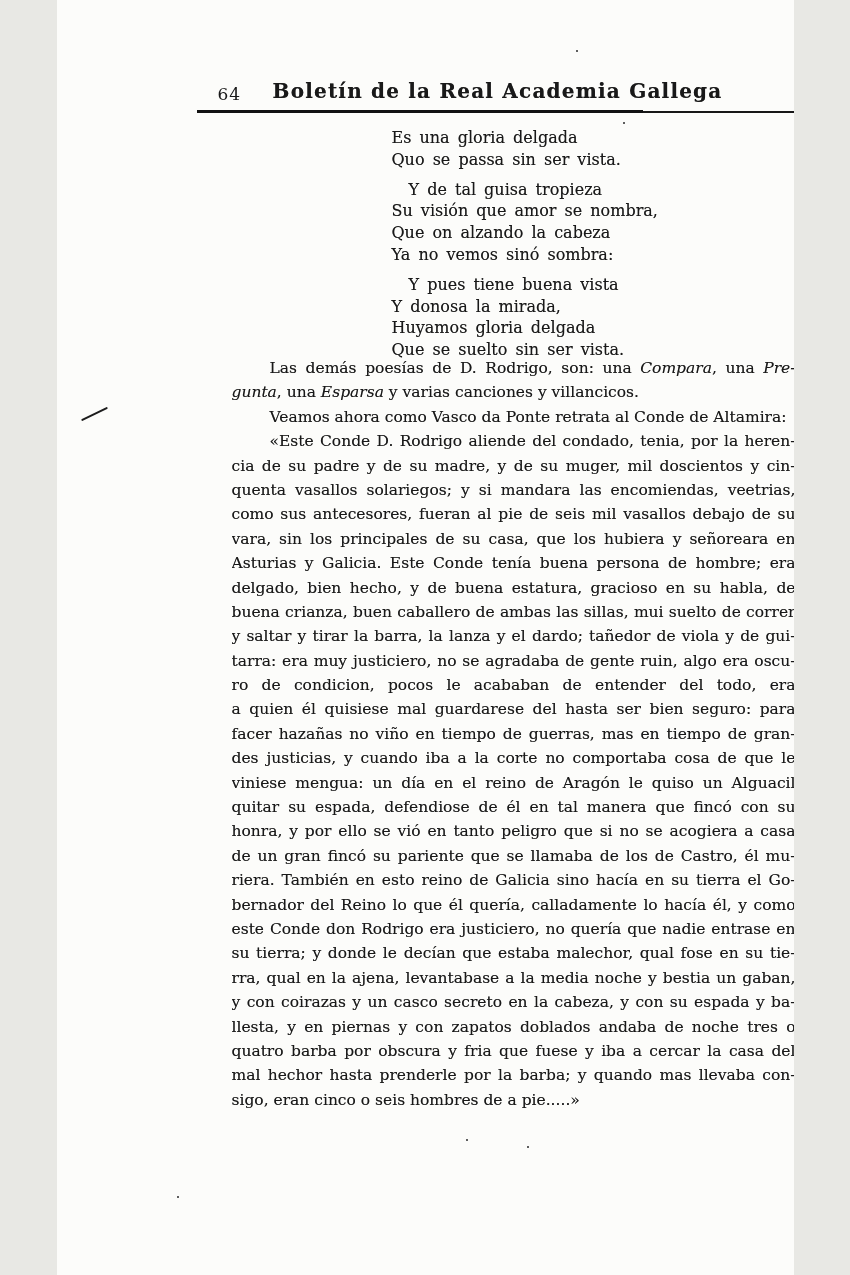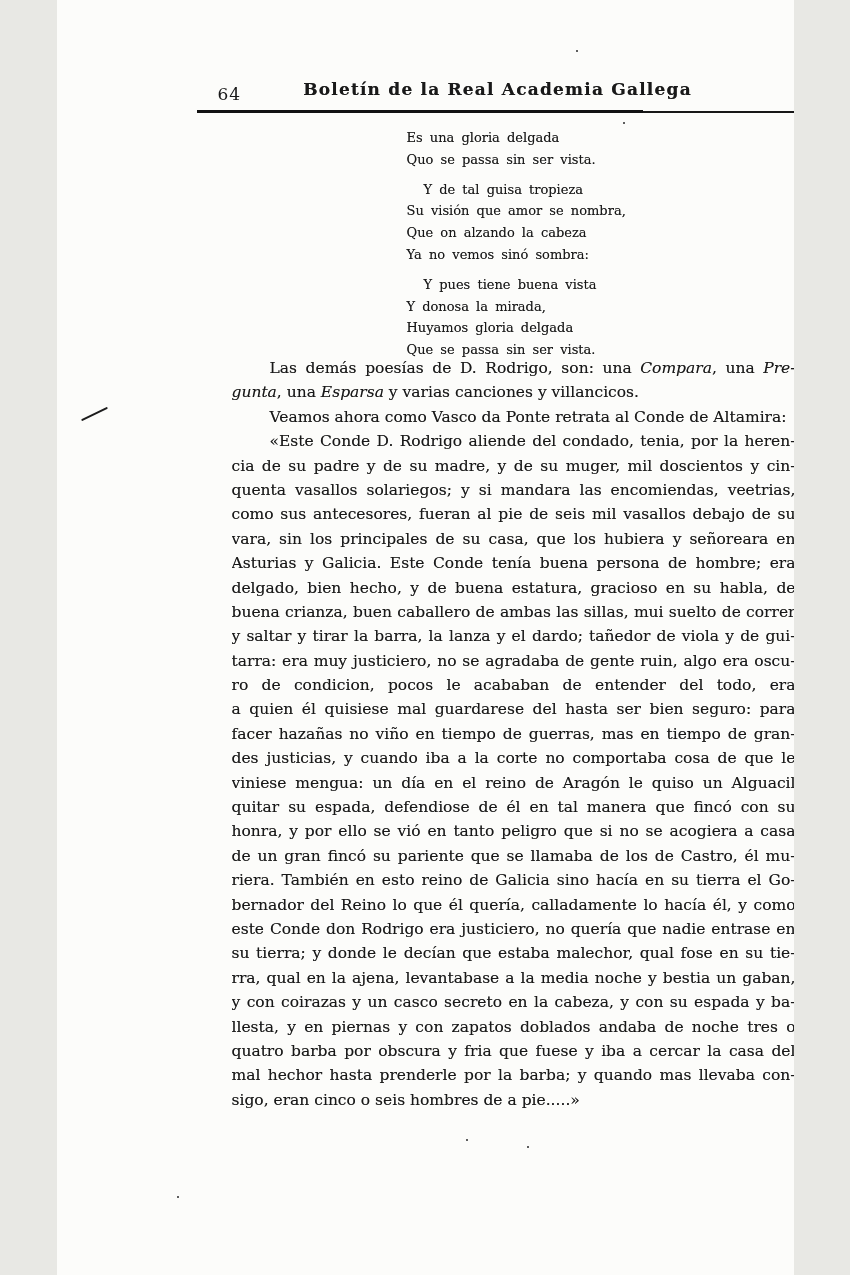--- a/index.html
+++ b/index.html
@@ -13,36 +13,36 @@
     overflow:hidden;
     padding-left:27px;
   }
   
   #page-number{
     position:absolute;left:161px;top:84px;
     font-size:17px;letter-spacing:1px;
   }
   #header-title{
     position:absolute;left:143px;top:79px;width:596px;
-    text-align:center;font-size:17px;font-weight:bold;
+    text-align:center;font-size:20px;font-weight:bold;
     letter-spacing:1.2px;
     text-shadow:0 0 .5px rgba(0,0,0,.55);
   }
   #header-rule{
     position:absolute;left:140px;top:111px;width:698px;height:2px;
     background:#171717;
   }
   #header-rule::before{
     content:"";position:absolute;left:0;top:-1px;width:446px;height:3px;
     background:#121212;
   }
   
   #poem{
-    position:absolute;left:350px;top:127px;width:300px;
-    font-size:13px;line-height:21.8px;
+    position:absolute;left:335px;top:127px;width:300px;
+    font-size:16px;line-height:21.8px;
     text-shadow:0 0 .4px rgba(0,0,0,.45);
   }
   .stanza{margin:0 0 8px 0;}
   .pline{word-spacing:3px;white-space:nowrap;}
   .pline.indent{padding-left:17px;}
   
   #body-text{
     position:absolute;left:143px;top:356px;width:596px;
     font-size:15.5px;line-height:24.4px;
     text-shadow:0 0 .4px rgba(0,0,0,.45);
@@ -86,21 +86,21 @@
       <div class="stanza">
         <div class="pline indent">Y de tal guisa tropieza</div>
         <div class="pline">Su visión que amor se nombra,</div>
         <div class="pline">Que on alzando la cabeza</div>
         <div class="pline">Ya no vemos sinó sombra:</div>
       </div>
       <div class="stanza">
         <div class="pline indent">Y pues tiene buena vista</div>
         <div class="pline">Y donosa la mirada,</div>
         <div class="pline">Huyamos gloria delgada</div>
-        <div class="pline">Que se passa sin ser vista.</div>
+        <div class="pline">Que se suelto sin ser vista.</div>
       </div>
     </div>
 
   <div id="body-text">
       <div class="para">
         <div class="bline indent">Las demás poesías de D. Rodrigo, son: una <span class="it">Compara</span>, una <span class="it">Pre-</span></div>
         <div class="bline last"><span class="it">gunta</span>, una <span class="it">Esparsa</span> y varias canciones y villancicos.</div>
       </div>
       <div class="para">
         <div class="bline last indent">Veamos ahora como Vasco da Ponte retrata al Conde de Altamira:</div>

